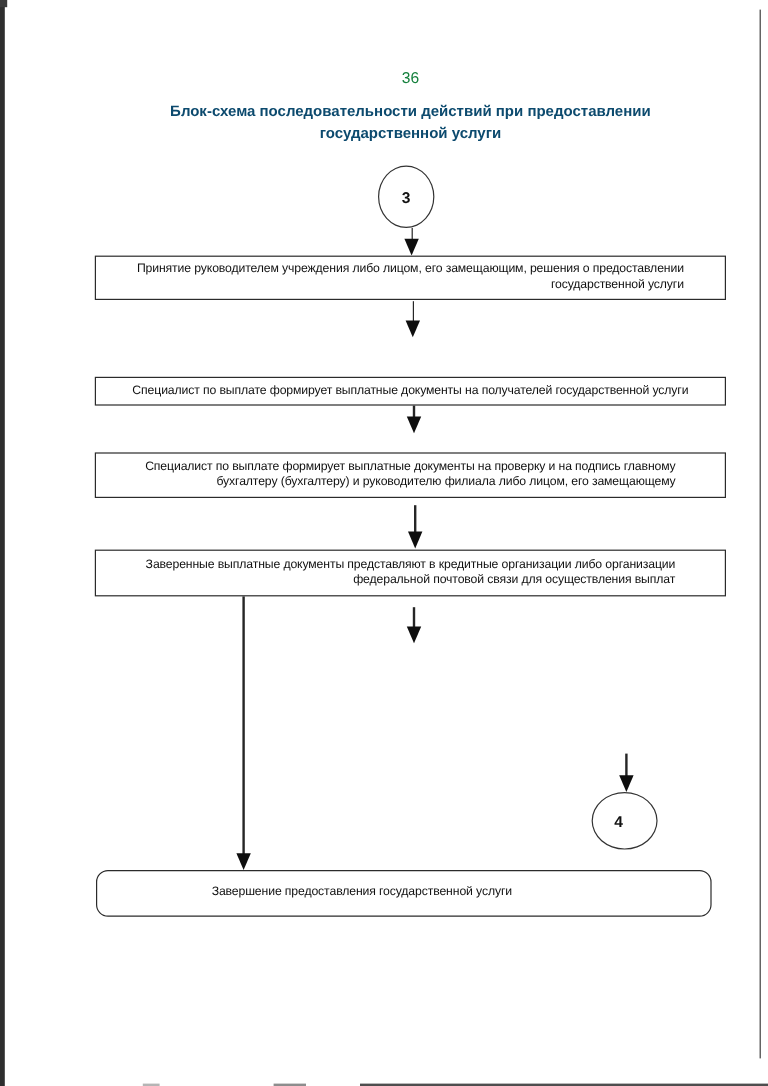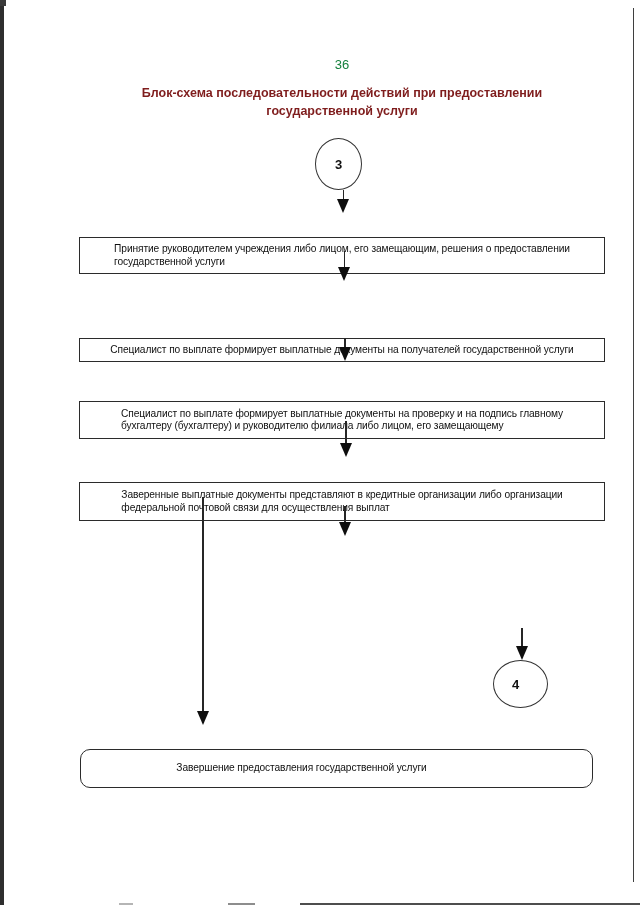--- a/index.html
+++ b/index.html
@@ -21,38 +21,37 @@
     color: #15803d;
   }
   .doc-title {
     position: absolute;
     left: 92px; width: 500px; top: 84px;
     text-align: center;
     font-weight: bold;
     font-size: 12.5px;
     line-height: 18px;
     white-space: pre-line;
-    color: #7f1d1d;
+    color: #0c4a6e;
   }
   .fbox {
     position: absolute;
     left: 79px; width: 526px;
     border: 1.4px solid #2b2b2b;
     background: #fff;
     display: flex;
     align-items: center;
     justify-content: center;
-    text-align: left;
+    text-align: right;
     font-size: 10.2px;
     letter-spacing: -0.1px;
     line-height: 12.5px;
     white-space: pre-line;
     padding: 1px 2px;
     color: #101010;
-    margin-top: 24px;
   }
   .b1 { top: 213px; height: 37px; }
   .b2 { top: 314px; height: 24px; }
   .b3 { top: 377px; height: 38px; }
   .b4 { top: 458px; height: 39px; }
   .b5 { left: 285px; width: 320px; top: 555px; height: 48px; }
   .bend {
     left: 80px; width: 513px; top: 725px; height: 39px;
     border-radius: 10px;
     padding-right: 72px;

